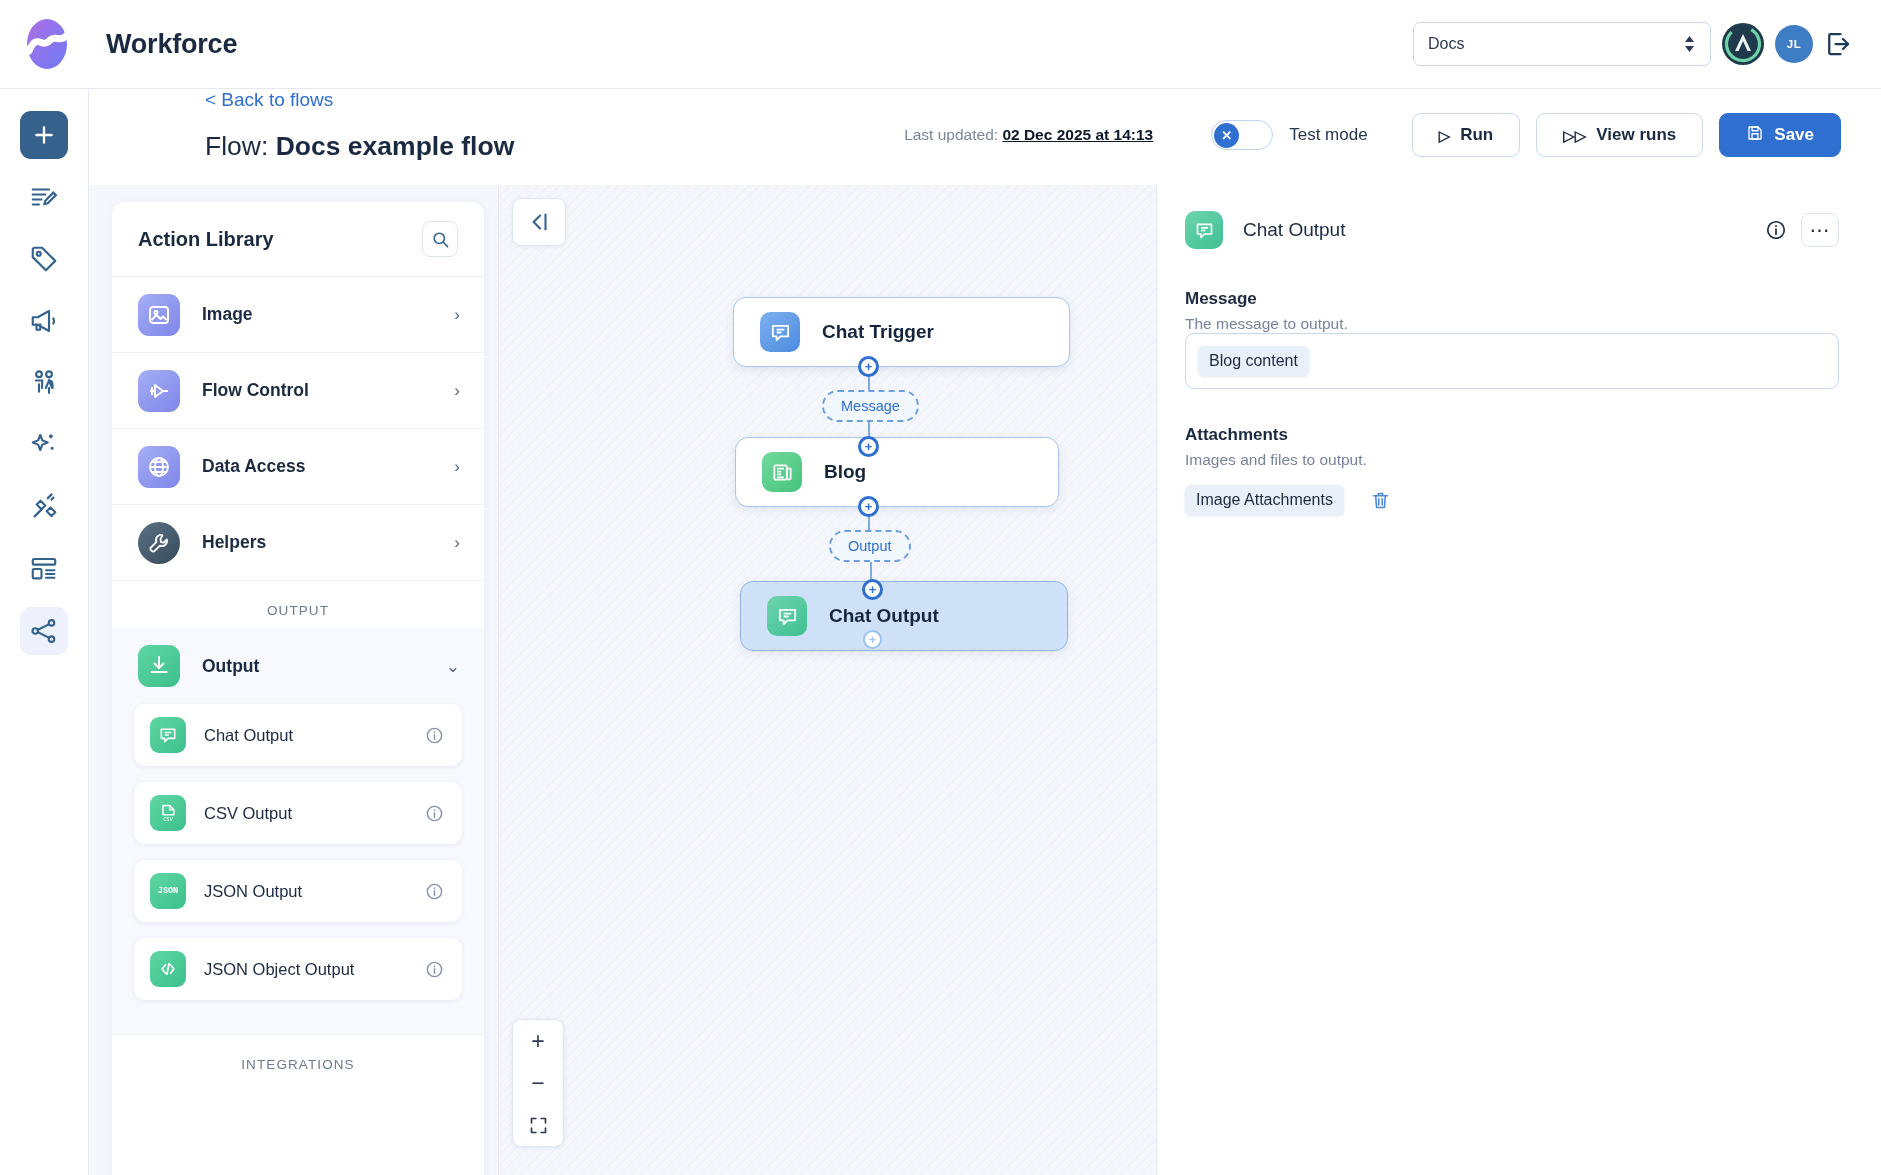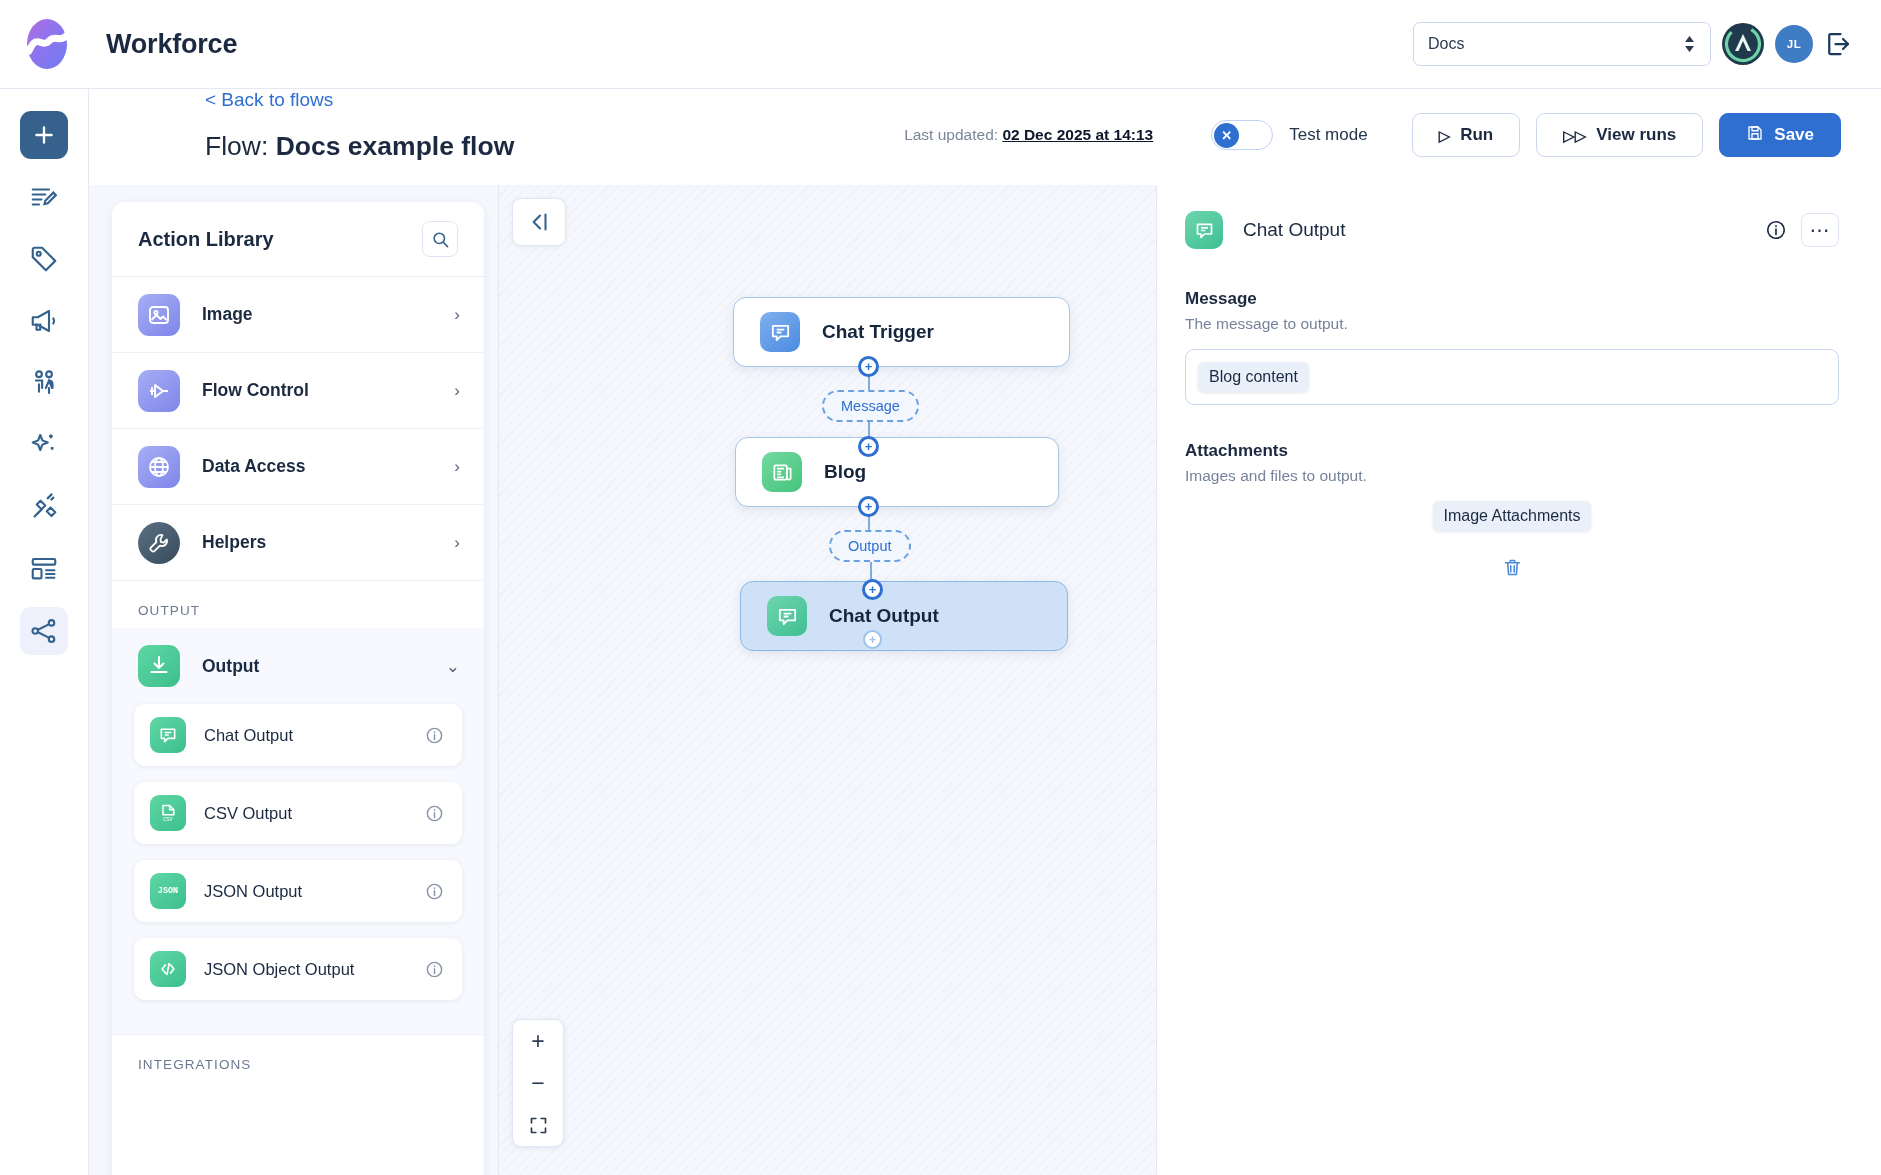--- a/index.html
+++ b/index.html
@@ -90,21 +90,21 @@
   }
   .btn-outline { border: 1px solid #cdd7ef; background: #fff; color: #1b2a41; }
   .btn-primary { background: #2f6fd0; color: #fff; border: 1px solid #2f6fd0; }
   .btn + .btn { margin-left: 16px; }
   .btn .gl { font-size: 15px; line-height: 1; }
 
   
   .main-row { flex: 1; display: flex; min-height: 0; position: relative; }
 
   
-  .lib-col { width: 410px; min-width: 410px; background: #f5f7fd; border-right: 1px solid #e3e8f2; position: relative; }
+  .lib-col { width: 410px; min-width: 410px; background: #f5f7fd; border-right: 1px solid #e3e8f2; position: relative; text-align: center; }
   .lib-panel {
     position: absolute; left: 23px; right: 14px; top: 17px; bottom: -30px;
     background: #fff; border-radius: 13px; box-shadow: 0 2px 10px rgba(40,60,100,.07);
     display: flex; flex-direction: column; overflow: hidden;
   }
   .lib-head {
     height: 75px; min-height: 75px; display: flex; align-items: center;
     padding: 0 26px; border-bottom: 1px solid #e8ecf7;
   }
   .lib-title { font-size: 20px; font-weight: 700; color: #1b2a41; }
@@ -222,28 +222,28 @@
   .icon-btn-plain svg { width: 22px; height: 22px; }
   .dots-btn {
     width: 38px; height: 34px; border: 1px solid #dde4f3; border-radius: 8px;
     display: flex; align-items: center; justify-content: center; color: #1b2a41;
     font-size: 20px; letter-spacing: 1px; line-height: 0;
   }
   .field-group { margin-top: 36px; }
   .field-label { font-size: 17px; font-weight: 700; color: #1b2a41; }
   .field-desc { font-size: 15.5px; color: #77839a; margin-top: 6px; }
   .field-box {
-    margin-top: 16px; border: 1px solid #c9d6f0; border-radius: 9px;
+    margin-top: 0; border: 1px solid #c9d6f0; border-radius: 9px;
     height: 56px; display: flex; align-items: center; padding: 0 12px; background: #fff;
   }
   .chip {
     background: #e9f0fa; border-radius: 6px; padding: 6px 11px;
     font-size: 16px; color: #1b2a41; box-shadow: 0 1px 3px rgba(40,60,100,.13);
   }
-  .attach-row { margin-top: 16px; display: flex; align-items: center; gap: 26px; flex-direction: column; }
+  .attach-row { margin-top: 16px; display: flex; align-items: center; gap: 26px; }
   .trash { color: #4d8ad6; display: flex; }
   .trash svg { width: 21px; height: 21px; }
 </style>
 </head>
 <body>
 
 <div class="app">
 
   <div class="topbar">
     <div class="brand">

